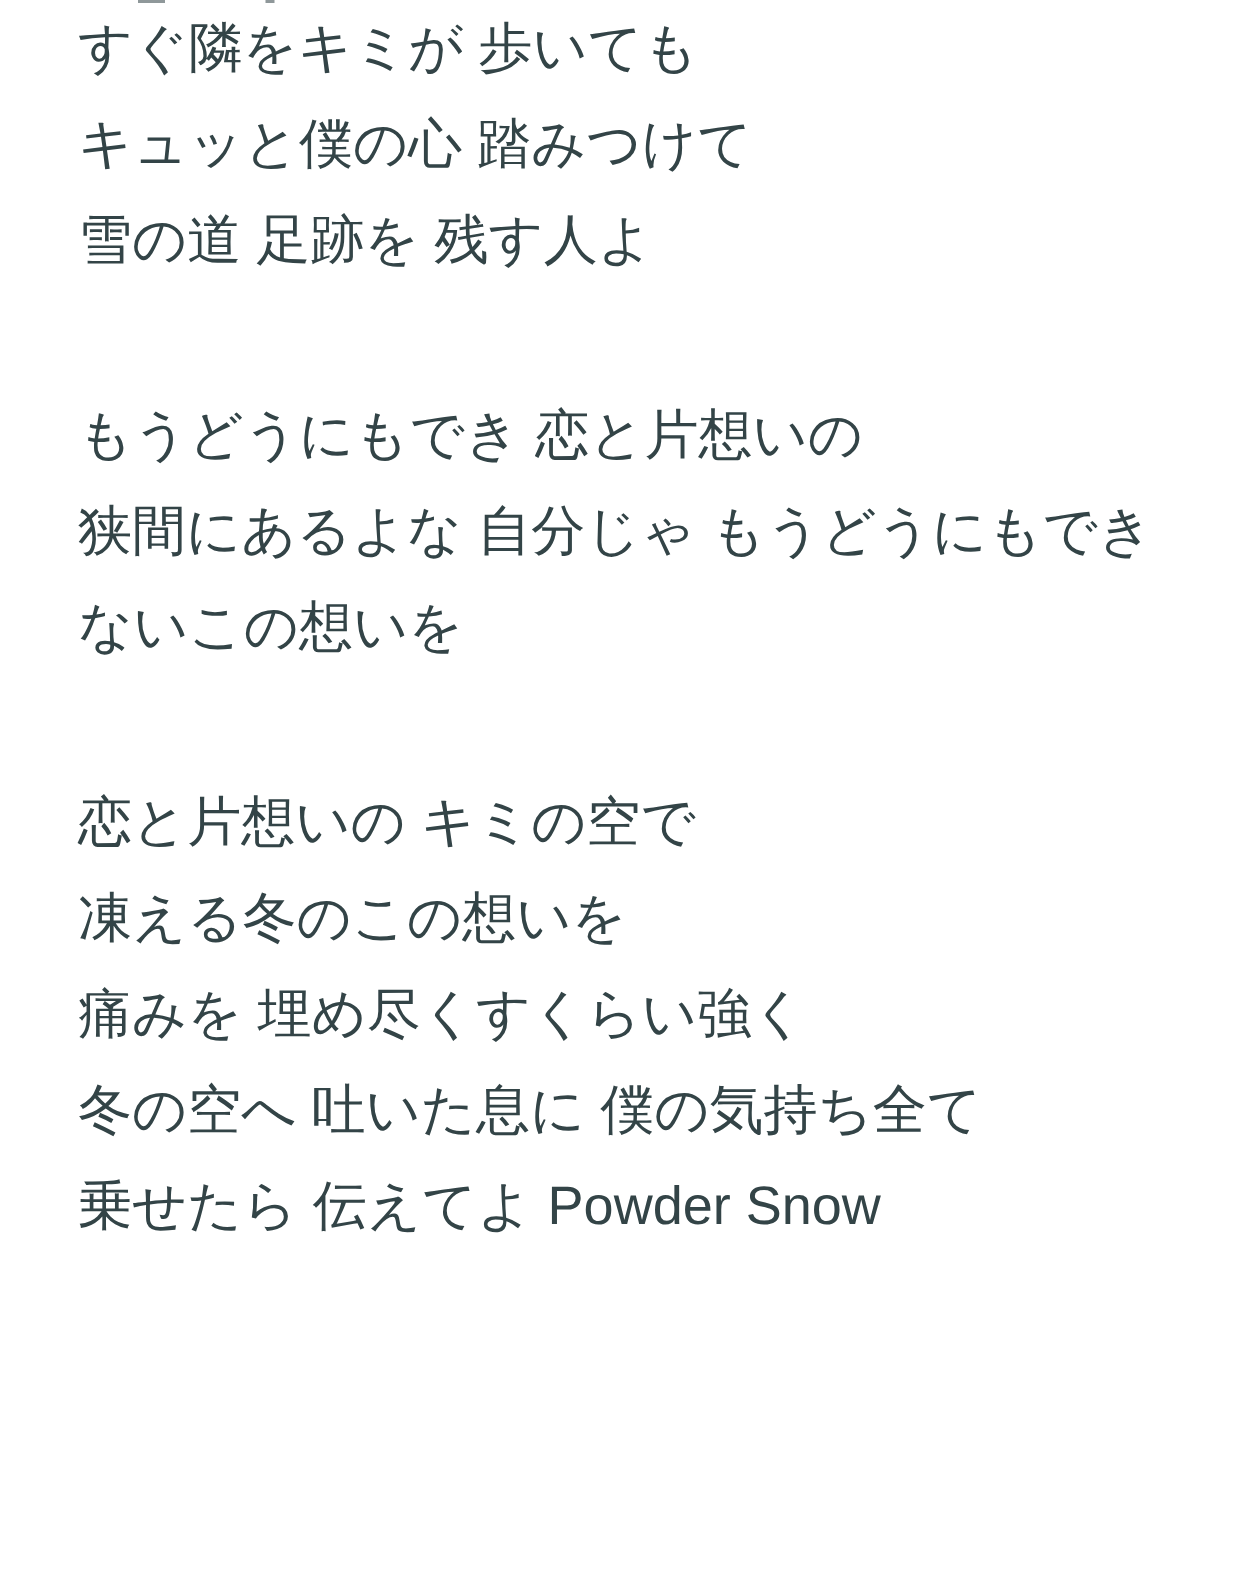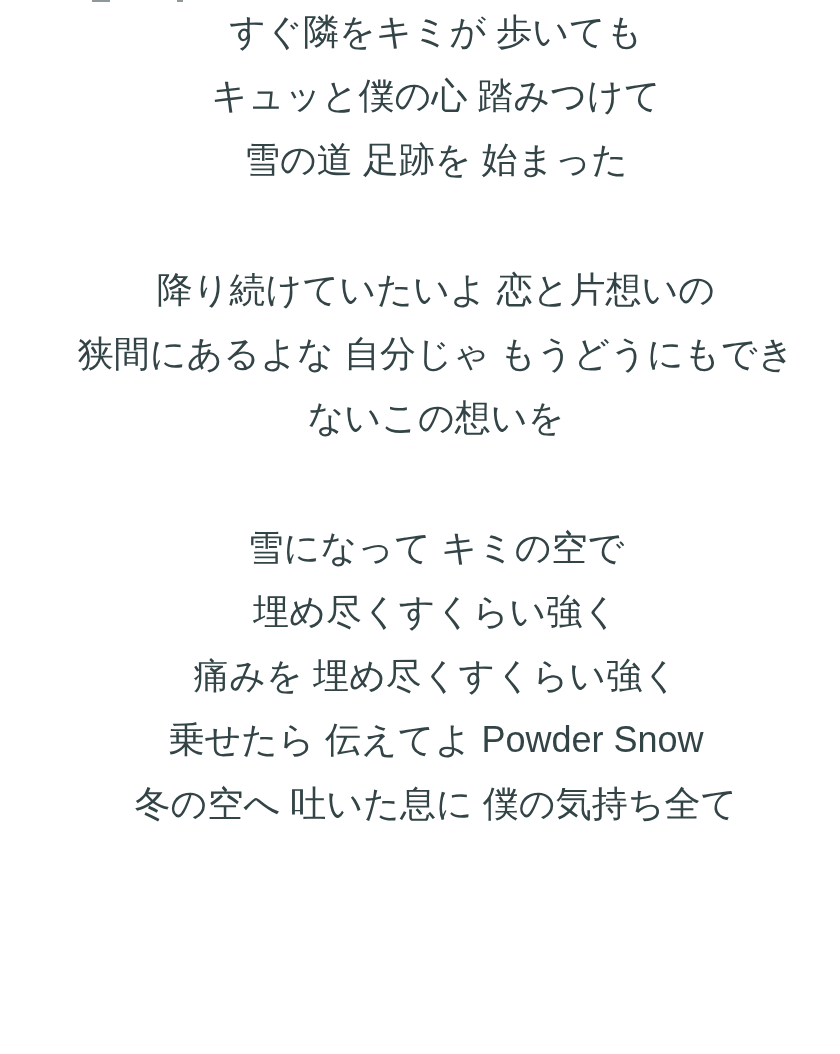--- a/index.html
+++ b/index.html
@@ -20,21 +20,20 @@
     top: 0;
     left: 52px;
     right: 20px;
     font-size: 36px;
     line-height: 64px;
     font-weight: 400;
   }
   .stanza {
     margin: 0 0 66px 0;
     padding: 0;
-    text-align: center;
   }
   .line {
     display: block;
     white-space: pre-wrap;
   }
   
   .artifact {
     position: absolute;
     top: 0;
     height: 2px;
@@ -47,30 +46,30 @@
 <body>
 
 <div class="artifact a1"></div>
 <div class="artifact a2"></div>
 
 <main class="lyrics">
 
   <p class="stanza">
     <span class="line">すぐ隣をキミが 歩いても</span>
     <span class="line">キュッと僕の心 踏みつけて</span>
-    <span class="line">雪の道 足跡を 始まった</span>
+    <span class="line">雪の道 足跡を 残す人よ</span>
   </p>
 
   <p class="stanza">
-    <span class="line">降り続けていたいよ 恋と片想いの</span>
+    <span class="line">もうどうにもでき 恋と片想いの</span>
     <span class="line">狭間にあるよな 自分じゃ もうどうにもでき</span>
     <span class="line">ないこの想いを</span>
   </p>
 
   <p class="stanza">
-    <span class="line">雪になって キミの空で</span>
-    <span class="line">埋め尽くすくらい強く</span>
+    <span class="line">恋と片想いの キミの空で</span>
+    <span class="line">凍える冬のこの想いを</span>
     <span class="line">痛みを 埋め尽くすくらい強く</span>
+    <span class="line">冬の空へ 吐いた息に 僕の気持ち全て</span>
     <span class="line">乗せたら 伝えてよ Powder Snow</span>
-    <span class="line">冬の空へ 吐いた息に 僕の気持ち全て</span>
   </p>
 
 </main>
 
 </body></html>

